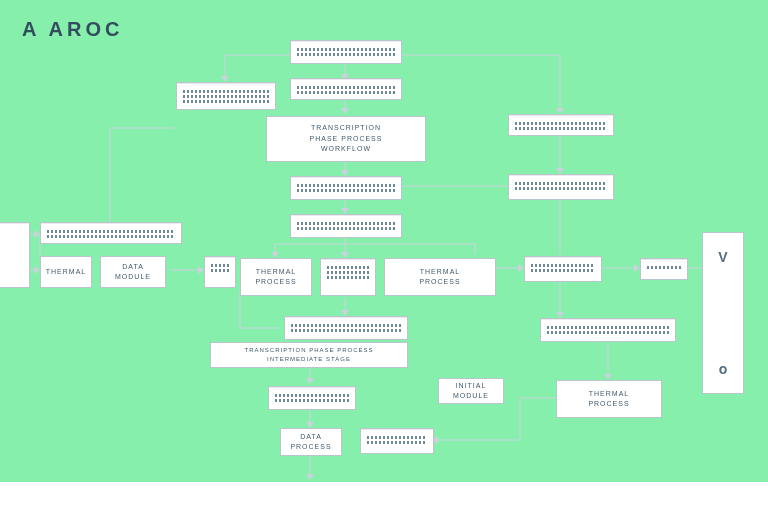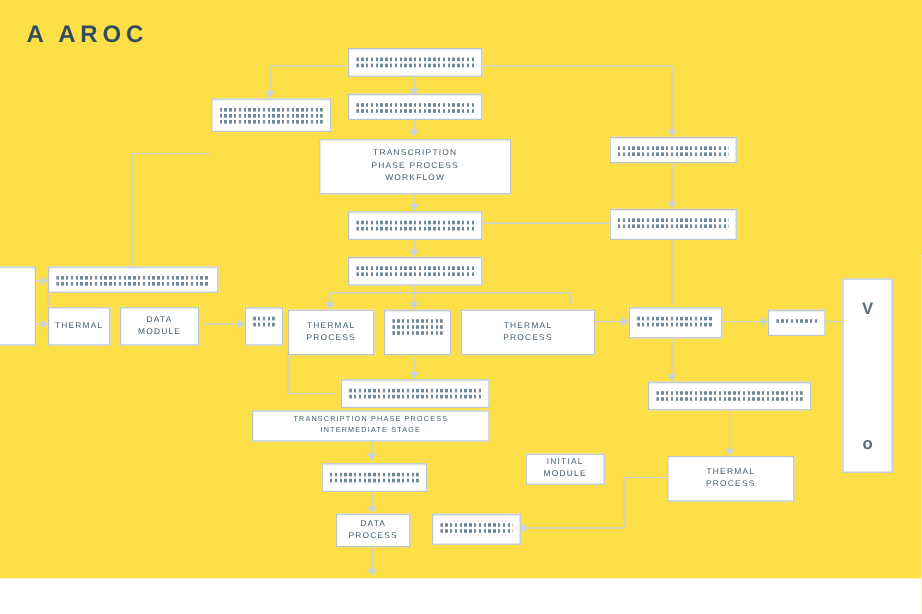--- a/index.html
+++ b/index.html
@@ -1,16 +1,16 @@
 <!DOCTYPE html>
 <html><head>
 <meta charset="utf-8">
 <style>
   html,body{margin:0;padding:0;width:768px;height:512px;overflow:hidden;font-family:Arial,Helvetica,sans-serif}
-  .stage{position:relative;width:768px;height:512px;background:#fde047}
+  .stage{position:relative;width:768px;height:512px;background:#86efac}
   .stage::after{content:"";position:absolute;left:0;right:0;bottom:0;height:30px;background:#fff}
   .title{position:absolute;left:22px;top:18px;font-size:20px;font-weight:700;letter-spacing:4px;color:#344d5e}
   .box{position:absolute;background:#fff;border:1px solid #b9c4cc;box-shadow:0 1px 0 rgba(0,0,0,.08) inset}
   .box .sq{position:absolute;left:6px;right:6px;background:repeating-linear-gradient(90deg,#6f8896 0 2px,transparent 2px 4px);height:3px}
   .box .sq.l1{top:7px}
   .box .sq.l2{top:12px}
   .box .sq.l3{top:17px}
   .tbox{position:absolute;background:#fff;border:1px solid #b9c4cc;color:#415a6a;font-size:7px;letter-spacing:1px;text-align:center;display:flex;flex-direction:column;justify-content:center;line-height:1.5}
   .panel{position:absolute;background:#fff;border:1px solid #b9c4cc}
   .panel .glyph{position:absolute;left:0;right:0;text-align:center;font-size:14px;color:#516f80;font-weight:600}

